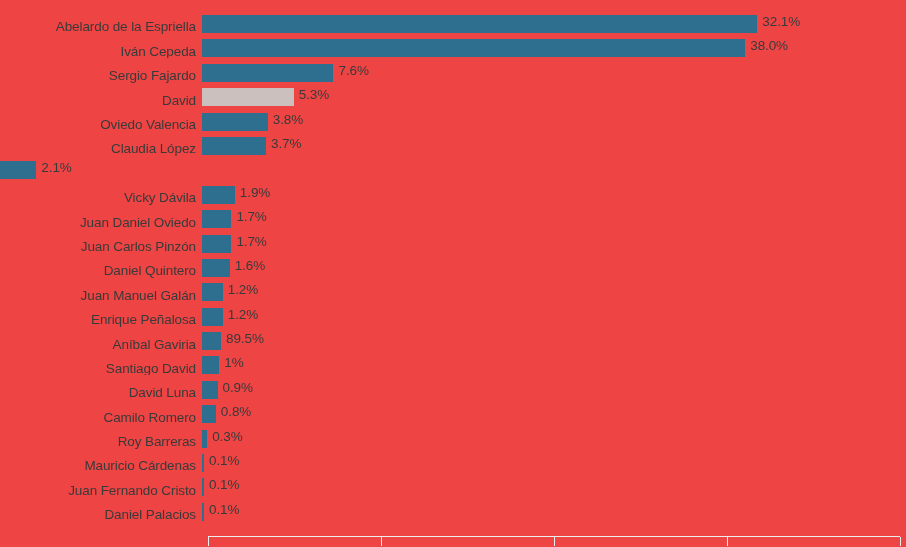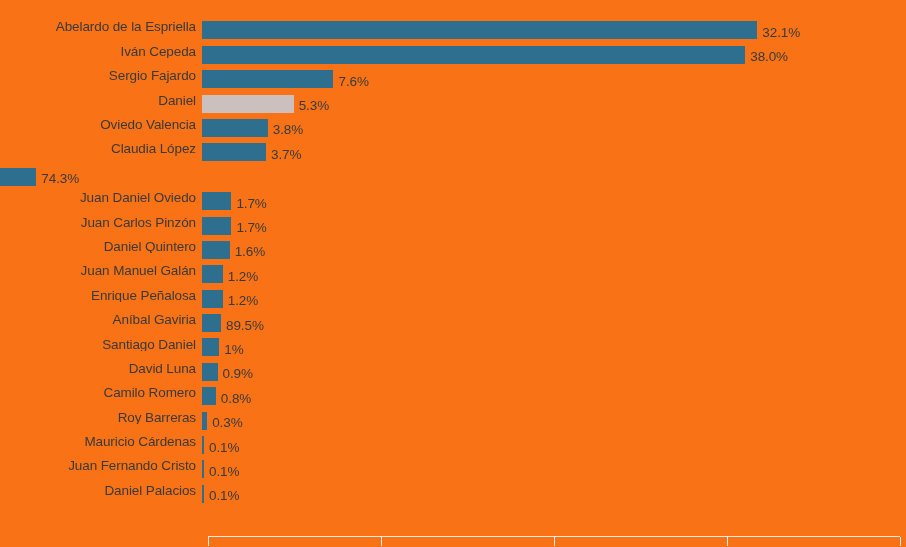--- a/index.html
+++ b/index.html
@@ -11,21 +11,21 @@
     height: 547px;
     background: #fdfdfd;
     font-family: "Liberation Sans", sans-serif;
     overflow: hidden;
   }
 
   #chart-root {
     position: relative;
     width: 906px;
     height: 547px;
-    background: #f97316;
+    background: #ef4444;
     box-sizing: border-box;
   }
 
   #plot-area {
     position: absolute;
     left: 0;
     top: 15px;
     width: 906px;
     height: 515px;
   }
@@ -47,21 +47,21 @@
     color: #3a3a3a;
     white-space: nowrap;
     overflow: hidden;
     line-height: 1;
     letter-spacing: -0.1px;
   }
 
   .bar-wrap {
     flex: 1 1 auto;
     display: flex;
-    align-items: flex-end;
+    align-items: flex-start;
     height: 100%;
     min-width: 0;
   }
 
   .bar {
     height: 18px;
     background: #2e6e8e;
     flex: 0 0 auto;
     min-width: 2px;
   }
@@ -115,21 +115,21 @@
         </div>
       </div>
       <div class="bar-row">
         <div class="row-label">Sergio Fajardo</div>
         <div class="bar-wrap">
           <div class="bar" style="width: 131.48px;"></div>
           <div class="bar-value">7.6%</div>
         </div>
       </div>
       <div class="bar-row">
-        <div class="row-label">Daniel</div>
+        <div class="row-label">David</div>
         <div class="bar-wrap">
           <div class="bar alt" style="width: 91.69px;"></div>
           <div class="bar-value">5.3%</div>
         </div>
       </div>
       <div class="bar-row">
         <div class="row-label">Oviedo Valencia</div>
         <div class="bar-wrap">
           <div class="bar" style="width: 65.74px;"></div>
           <div class="bar-value">3.8%</div>
@@ -138,21 +138,28 @@
       <div class="bar-row">
         <div class="row-label">Claudia López</div>
         <div class="bar-wrap">
           <div class="bar" style="width: 64.01px;"></div>
           <div class="bar-value">3.7%</div>
         </div>
       </div>
       <div class="bar-row">
         <div class="bar-wrap">
           <div class="bar" style="width: 36.33px;"></div>
-          <div class="bar-value">74.3%</div>
+          <div class="bar-value">2.1%</div>
+        </div>
+      </div>
+      <div class="bar-row">
+        <div class="row-label">Vicky Dávila</div>
+        <div class="bar-wrap">
+          <div class="bar" style="width: 32.87px;"></div>
+          <div class="bar-value">1.9%</div>
         </div>
       </div>
       <div class="bar-row">
         <div class="row-label">Juan Daniel Oviedo</div>
         <div class="bar-wrap">
           <div class="bar" style="width: 29.41px;"></div>
           <div class="bar-value">1.7%</div>
         </div>
       </div>
       <div class="bar-row">
@@ -184,21 +191,21 @@
         </div>
       </div>
       <div class="bar-row">
         <div class="row-label">Aníbal Gaviria</div>
         <div class="bar-wrap">
           <div class="bar" style="width: 19.03px;"></div>
           <div class="bar-value">89.5%</div>
         </div>
       </div>
       <div class="bar-row">
-        <div class="row-label">Santiago Daniel</div>
+        <div class="row-label">Santiago David</div>
         <div class="bar-wrap">
           <div class="bar" style="width: 17.3px;"></div>
           <div class="bar-value">1%</div>
         </div>
       </div>
       <div class="bar-row">
         <div class="row-label">David Luna</div>
         <div class="bar-wrap">
           <div class="bar" style="width: 15.57px;"></div>
           <div class="bar-value">0.9%</div>

